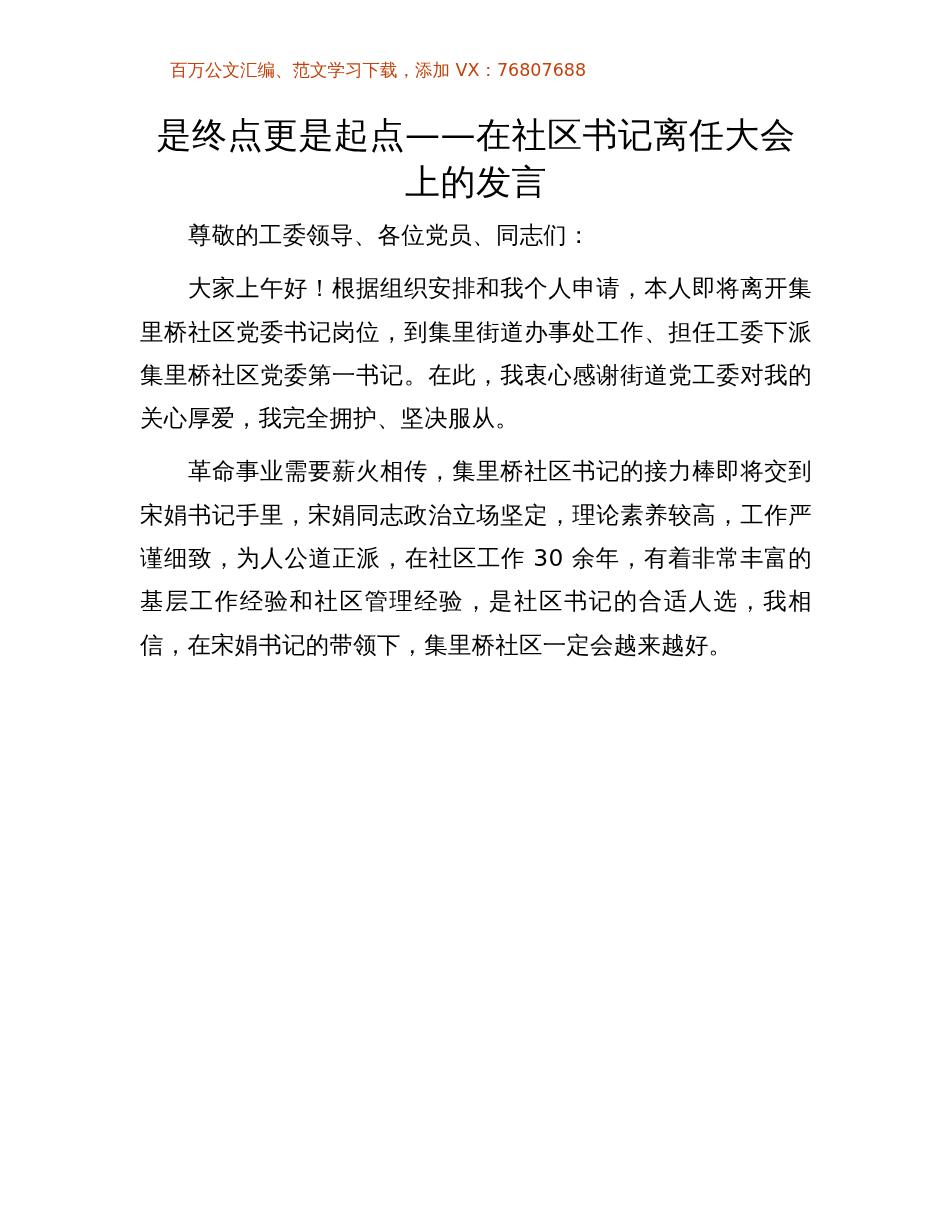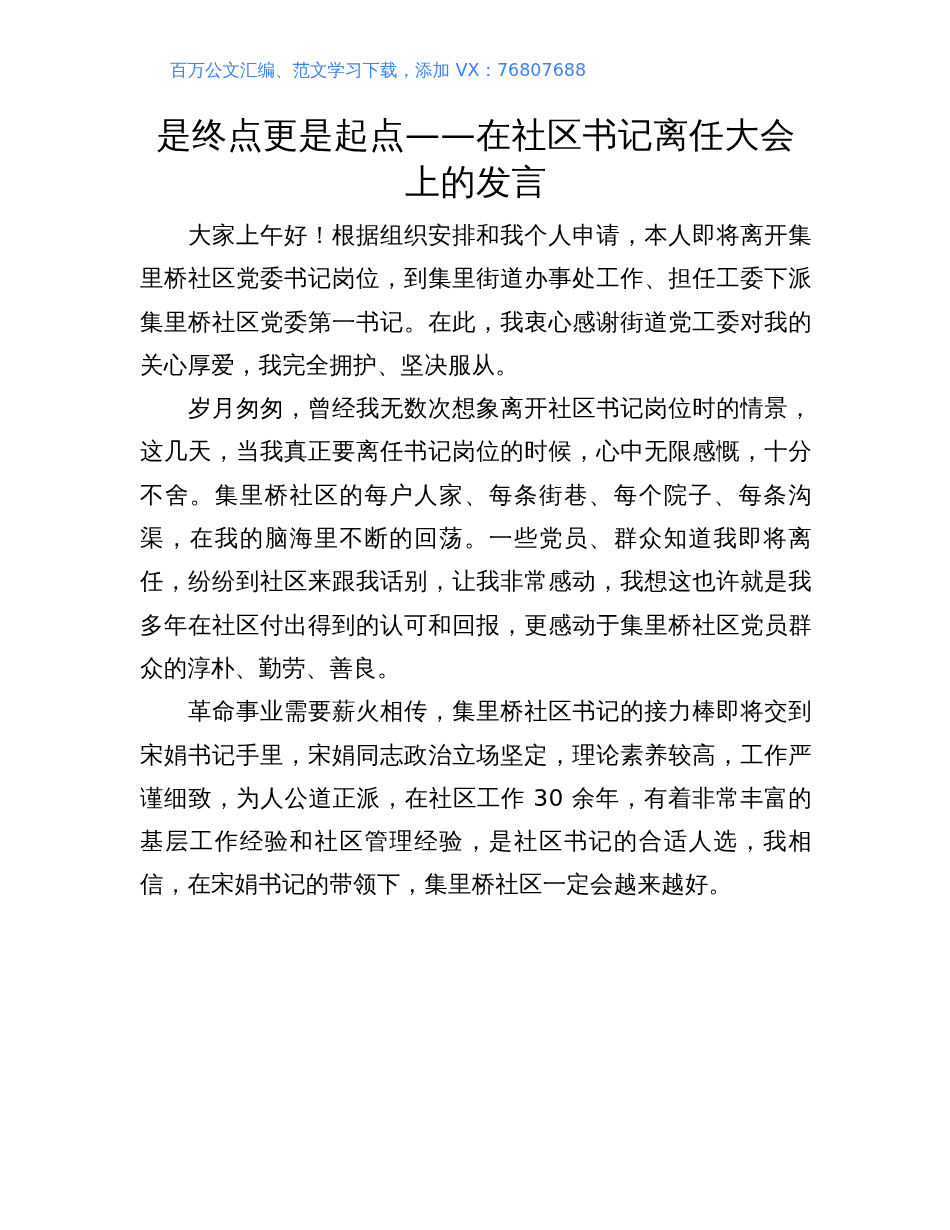--- a/index.html
+++ b/index.html
@@ -15,21 +15,21 @@
       font-family: "DejaVu Sans", "Liberation Sans", sans-serif;
       color: #000000;
     }
     .header-note {
       position: absolute;
       top: 57px;
       left: 0;
       width: 756px;
       text-align: center;
       font-size: 17.5px;
-      color: #3b82f6;
+      color: #c2410c;
       line-height: 26px;
       letter-spacing: 0px;
     }
     .title {
       position: absolute;
       top: 112px;
       left: 140px;
       width: 672px;
       text-align: center;
       font-size: 35px;
@@ -44,29 +44,30 @@
     }
     .para {
       margin: 0;
       font-size: 23.4px;
       line-height: 43.3px;
       text-indent: 48px;
       text-align: justify;
       letter-spacing: 0.3px;
     }
     .para + .para {
+      margin-top: 10px;
     }
     .para.salutation {
       margin-bottom: 0;
     }
   </style>
 </head>
 <body>
 
 <div class="header-note">百万公文汇编、范文学习下载，添加 VX：76807688</div>
 
 <div class="title">是终点更是起点——在社区书记离任大会上的发言</div>
 
 <div class="body-text">
+  <p class="para salutation">尊敬的工委领导、各位党员、同志们：</p>
   <p class="para">大家上午好！根据组织安排和我个人申请，本人即将离开集里桥社区党委书记岗位，到集里街道办事处工作、担任工委下派集里桥社区党委第一书记。在此，我衷心感谢街道党工委对我的关心厚爱，我完全拥护、坚决服从。</p>
-  <p class="para">岁月匆匆，曾经我无数次想象离开社区书记岗位时的情景，这几天，当我真正要离任书记岗位的时候，心中无限感慨，十分不舍。集里桥社区的每户人家、每条街巷、每个院子、每条沟渠，在我的脑海里不断的回荡。一些党员、群众知道我即将离任，纷纷到社区来跟我话别，让我非常感动，我想这也许就是我多年在社区付出得到的认可和回报，更感动于集里桥社区党员群众的淳朴、勤劳、善良。</p>
   <p class="para">革命事业需要薪火相传，集里桥社区书记的接力棒即将交到宋娟书记手里，宋娟同志政治立场坚定，理论素养较高，工作严谨细致，为人公道正派，在社区工作 30 余年，有着非常丰富的基层工作经验和社区管理经验，是社区书记的合适人选，我相信，在宋娟书记的带领下，集里桥社区一定会越来越好。</p>
 </div>
 
 </body></html>

